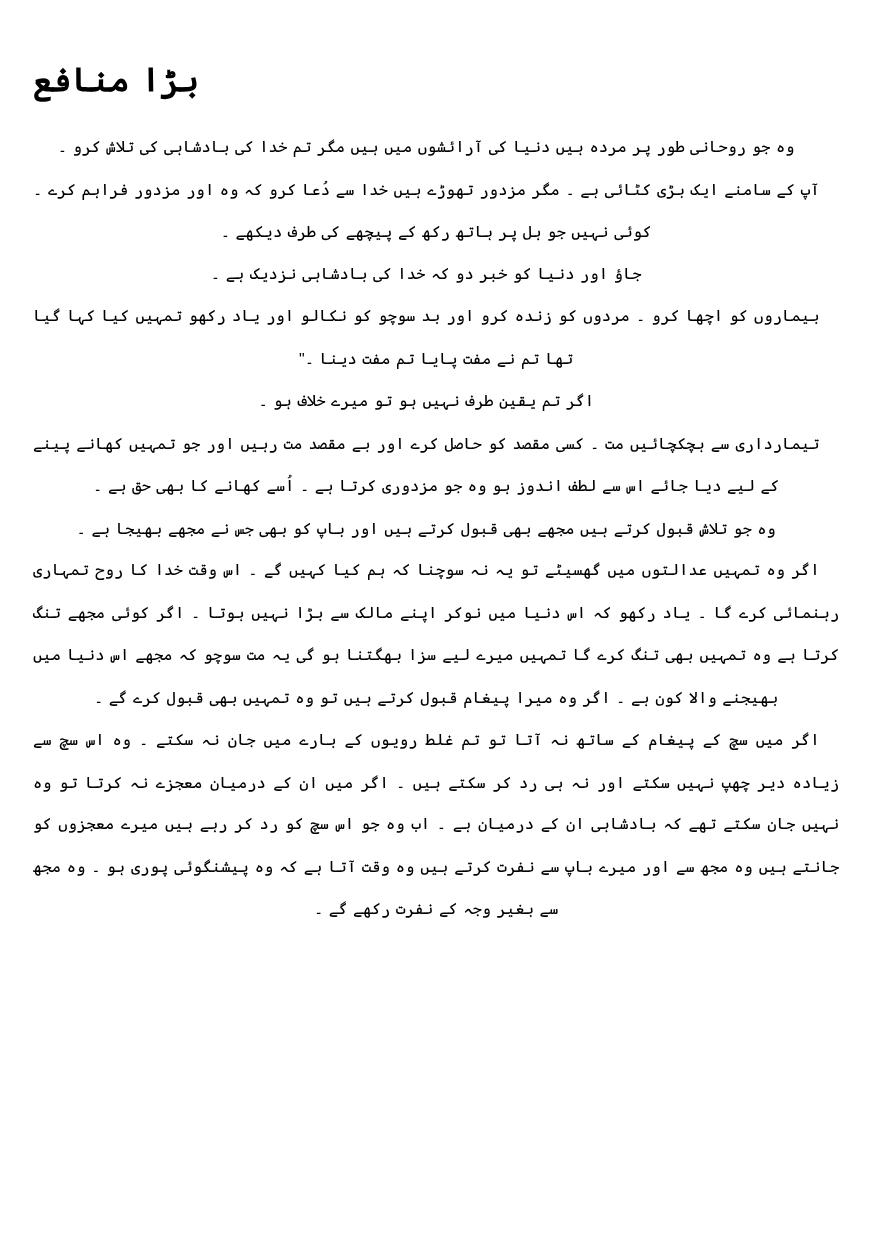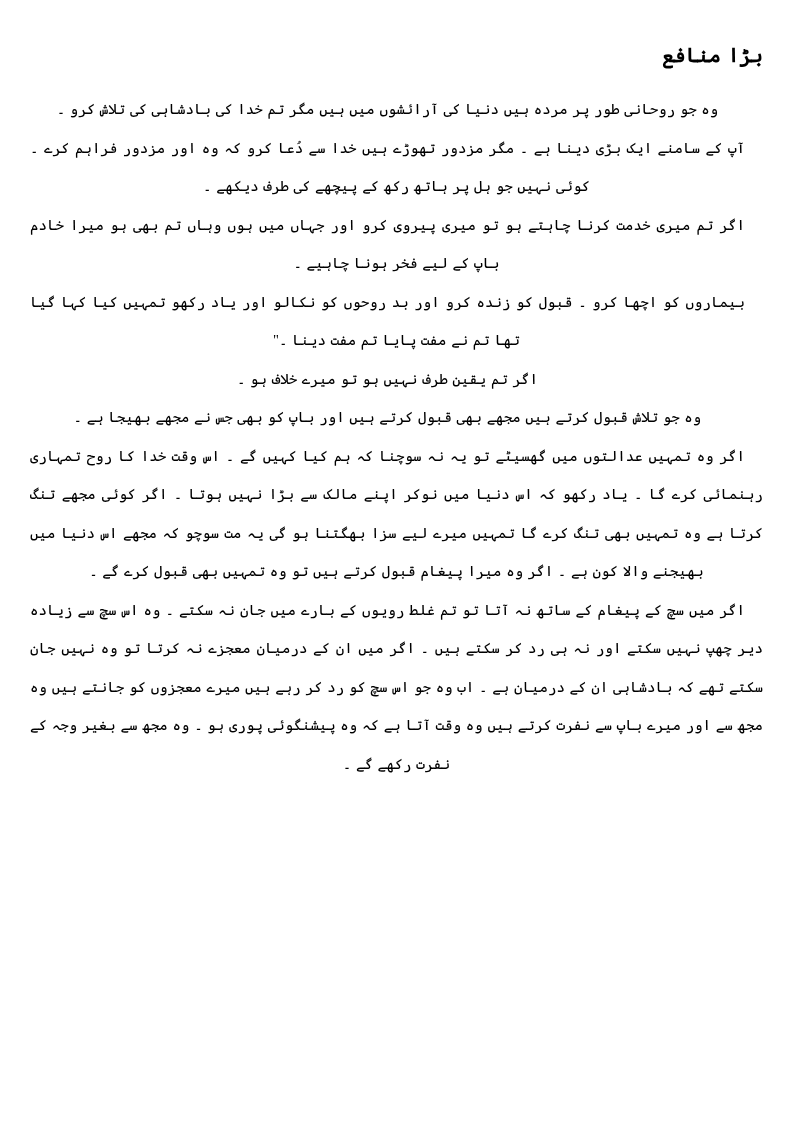--- a/index.html
+++ b/index.html
@@ -14,48 +14,49 @@
     margin: 0 auto;
     background: #ffffff;
     box-sizing: border-box;
     padding: 42px 30px 0 30px;
     direction: rtl;
     overflow: hidden;
     font-family: "DejaVu Sans", sans-serif;
     color: #000000;
   }
   .doc-title {
-    text-align: right;
-    font-size: 20px;
+    text-align: left;
+    font-size: 30px;
     font-weight: 700;
-    margin: 0 0 22px 0;
+    margin: 12px 0 22px 0;
     line-height: 1.3;
     font-family: "DejaVu Serif", serif;
   }
   .doc-body p {
     margin: 0;
     font-size: 14.5px;
     line-height: 38.5px;
     text-align: justify;
     text-align-last: center;
     -webkit-text-align-last: center;
     text-indent: 18px;
     word-spacing: 1px;
-    font-family: Liberation Serif, serif;
+    font-family: Liberation Sans, sans-serif;
   }
 </style>
 </head>
 <body>
 
 <div class="page">
   <h1 class="doc-title">بڑا منافع</h1>
   <div class="doc-body">
     <p>وہ جو روحانی طور پر مردہ ہیں دنیا کی آرائشوں میں ہیں مگر تم خدا کی بادشاہی کی تلاش کرو ۔</p>
-    <p>آپ کے سامنے ایک بڑی دینا ہے ۔ مگر مزدور تھوڑے ہیں خدا سے دُعا کرو کہ وہ اور مزدور فراہم کرے ۔ کوئی نہیں جو ہل پر ہاتھ رکھ کے پیچھے کی طرف دیکھے ۔</p>
-    <p>اگر تم میری خدمت کرنا چاہتے ہو تو میری پیروی کرو اور جہاں میں ہوں وہاں تم بھی ہو میرا خادم باپ کے لیے فخر ہونا چاہیے ۔</p>
-    <p>بیماروں کو اچھا کرو ۔ قبول کو زندہ کرو اور بد روحوں کو نکالو اور یاد رکھو تمہیں کیا کہا گیا تھا تم نے مفت پایا تم مفت دینا ۔"</p>
+    <p>آپ کے سامنے ایک بڑی کٹائی ہے ۔ مگر مزدور تھوڑے ہیں خدا سے دُعا کرو کہ وہ اور مزدور فراہم کرے ۔ کوئی نہیں جو ہل پر ہاتھ رکھ کے پیچھے کی طرف دیکھے ۔</p>
+    <p>جاؤ اور دنیا کو خبر دو کہ خدا کی بادشاہی نزدیک ہے ۔</p>
+    <p>بیماروں کو اچھا کرو ۔ مردوں کو زندہ کرو اور بد سوچو کو نکالو اور یاد رکھو تمہیں کیا کہا گیا تھا تم نے مفت پایا تم مفت دینا ۔"</p>
     <p>اگر تم یقین طرف نہیں ہو تو میرے خلاف ہو ۔</p>
+    <p>تیمارداری سے ہچکچائیں مت ۔ کسی مقصد کو حاصل کرے اور بے مقصد مت رہیں اور جو تمہیں کھانے پینے کے لیے دیا جائے اس سے لطف اندوز ہو وہ جو مزدوری کرتا ہے ۔ اُسے کھانے کا بھی حق ہے ۔</p>
     <p>وہ جو تلاش قبول کرتے ہیں مجھے بھی قبول کرتے ہیں اور باپ کو بھی جس نے مجھے بھیجا ہے ۔</p>
     <p>اگر وہ تمہیں عدالتوں میں گھسیٹے تو یہ نہ سوچنا کہ ہم کیا کہیں گے ۔ اس وقت خدا کا روح تمہاری رہنمائی کرے گا ۔ یاد رکھو کہ اس دنیا میں نوکر اپنے مالک سے بڑا نہیں ہوتا ۔ اگر کوئی مجھے تنگ کرتا ہے وہ تمہیں بھی تنگ کرے گا تمہیں میرے لیے سزا بھگتنا ہو گی یہ مت سوچو کہ مجھے اس دنیا میں بھیجنے والا کون ہے ۔ اگر وہ میرا پیغام قبول کرتے ہیں تو وہ تمہیں بھی قبول کرے گے ۔</p>
     <p>اگر میں سچ کے پیغام کے ساتھ نہ آتا تو تم غلط رویوں کے بارے میں جان نہ سکتے ۔ وہ اس سچ سے زیادہ دیر چھپ نہیں سکتے اور نہ ہی رد کر سکتے ہیں ۔ اگر میں ان کے درمیان معجزے نہ کرتا تو وہ نہیں جان سکتے تھے کہ بادشاہی ان کے درمیان ہے ۔ اب وہ جو اس سچ کو رد کر رہے ہیں میرے معجزوں کو جانتے ہیں وہ مجھ سے اور میرے باپ سے نفرت کرتے ہیں وہ وقت آتا ہے کہ وہ پیشنگوئی پوری ہو ۔ وہ مجھ سے بغیر وجہ کے نفرت رکھے گے ۔</p>
 
   </div>
 </div>
 
 </body></html>

